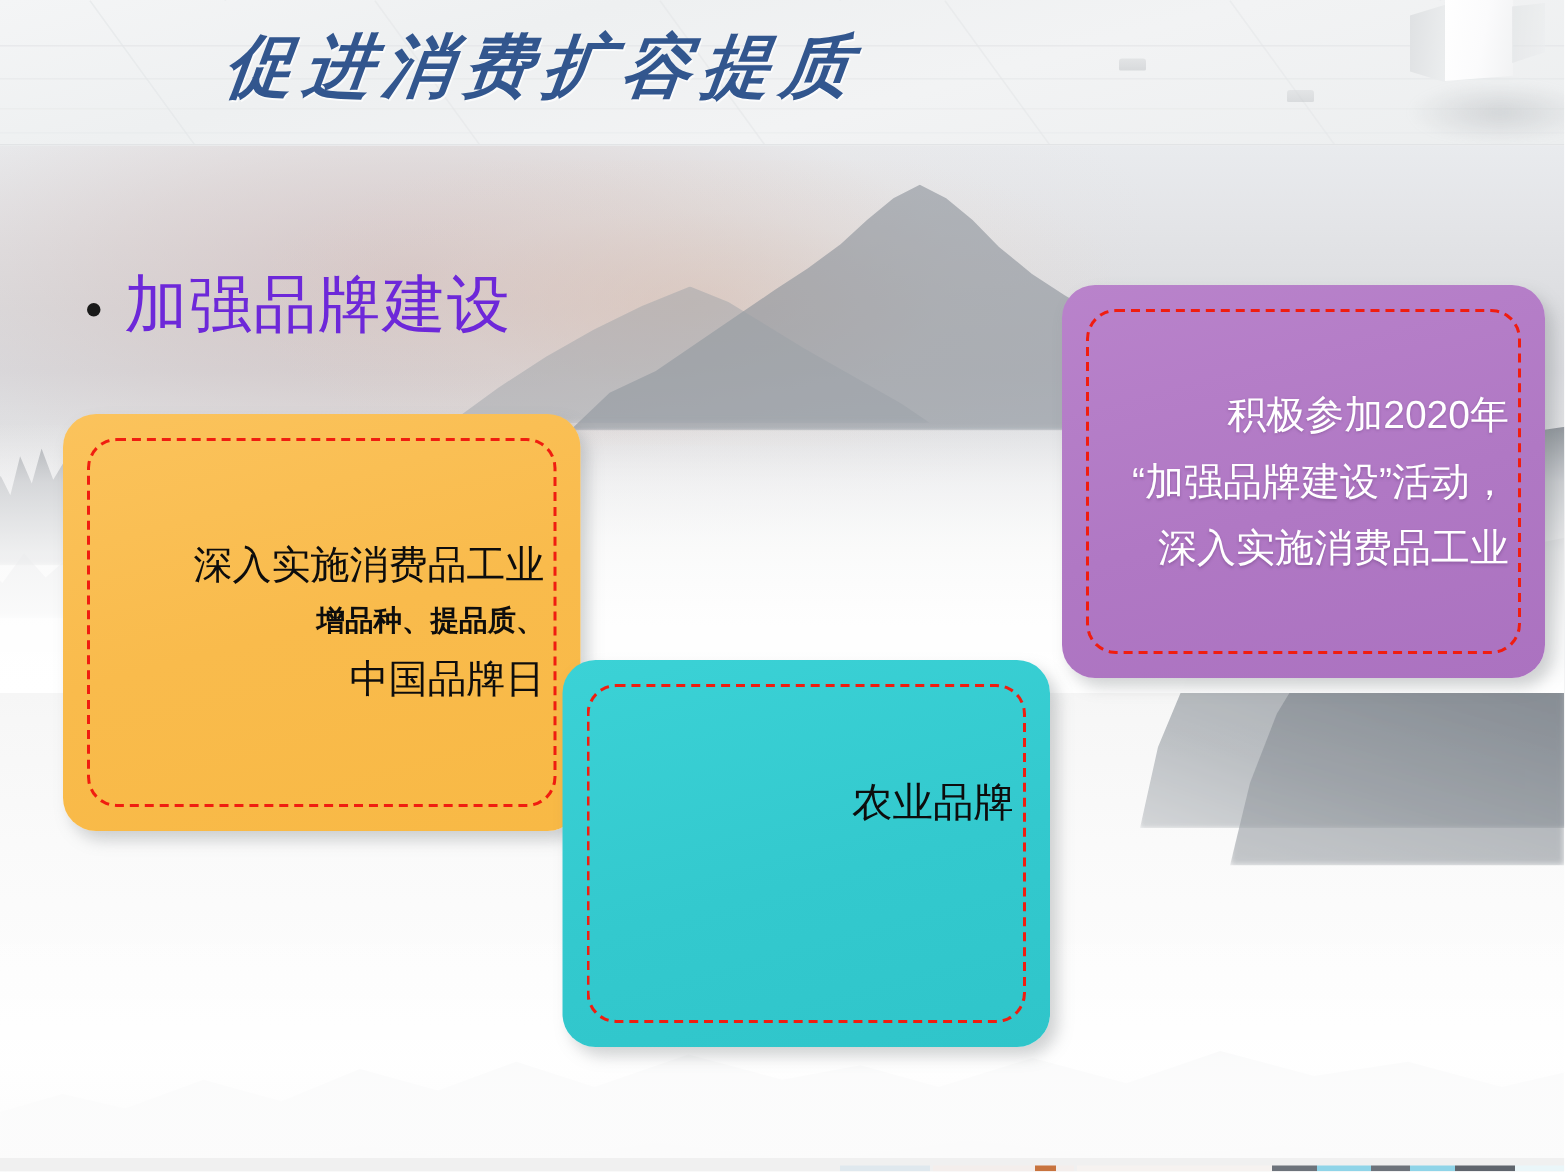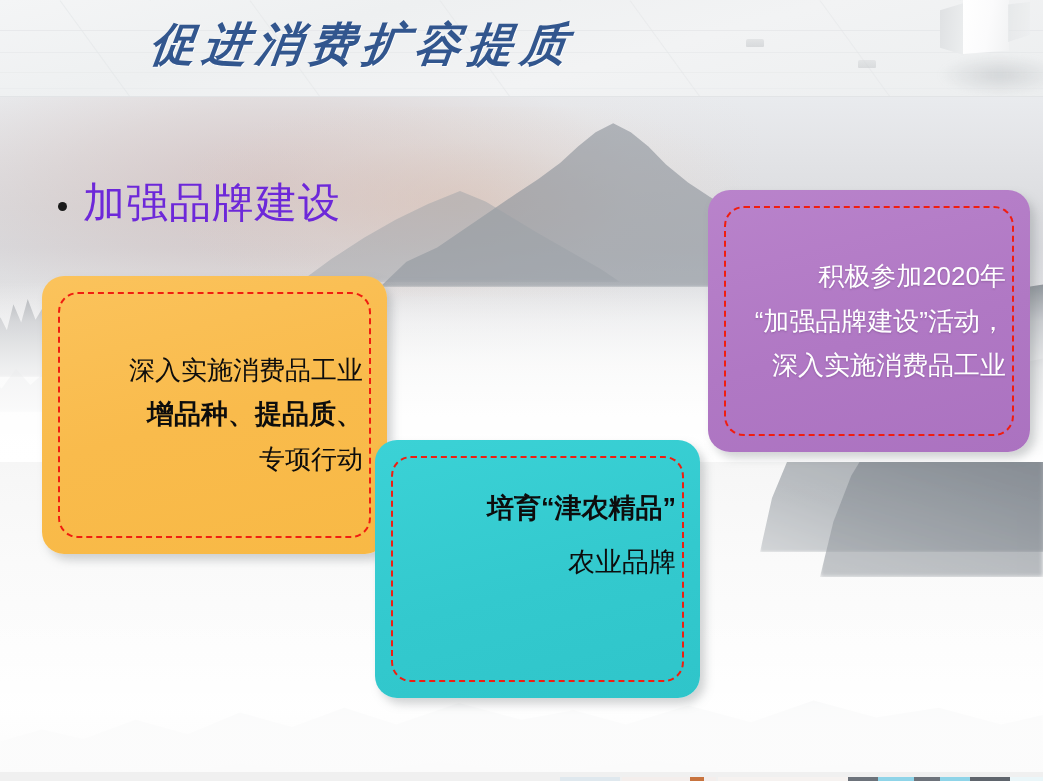--- a/index.html
+++ b/index.html
@@ -223,21 +223,21 @@
   .card-text .ln {
     display:block;
     white-space:nowrap;
   }
 
   #card-orange {
     left:42px; top:276px; width:345px; height:278px;
     background:linear-gradient(165deg,#fbc35c 0%, #f9bb4c 50%, #f8b945 100%);
   }
   #card-orange .card-text { color:#0d0d0d; font-size:26px; line-height:1.68; }
-  #card-orange .ln.b { font-weight:700; font-size:27px; }
+  #card-orange .ln.b { font-weight:700; font-size:19px; }
 
   #card-teal {
     left:375px; top:440px; width:325px; height:258px;
     background:linear-gradient(165deg,#3bd2d6 0%, #33c9ce 55%, #2fc5ca 100%);
   }
   #card-teal .card-text { color:#0d0d0d; font-size:27px; line-height:2.0; }
   #card-teal .ln.b { font-weight:700; }
 
   #card-purple {
     left:708px; top:190px; width:322px; height:262px;
@@ -309,28 +309,27 @@
   <div class="bullet-row">
     <span class="bullet-dot"></span>
     <span class="bullet-text">加强品牌建设</span>
   </div>
 
   <div class="card" id="card-orange">
     <div class="card-inner"></div>
     <div class="card-text">
       <span class="ln">深入实施消费品工业</span>
       <span class="ln b">增品种、提品质、</span>
-      <span class="ln">专项行动</span>
+      <span class="ln">中国品牌日</span>
     </div>
   </div>
 
   <div class="card" id="card-teal">
     <div class="card-inner"></div>
     <div class="card-text" style="transform:translateY(-34px);">
-      <span class="ln b">培育“津农精品”</span>
       <span class="ln">农业品牌</span>
     </div>
   </div>
 
   <div class="card" id="card-purple">
     <div class="card-inner"></div>
     <div class="card-text">
       <span class="ln">积极参加2020年</span>
       <span class="ln">“加强品牌建设”活动，</span>
       <span class="ln">深入实施消费品工业</span>

